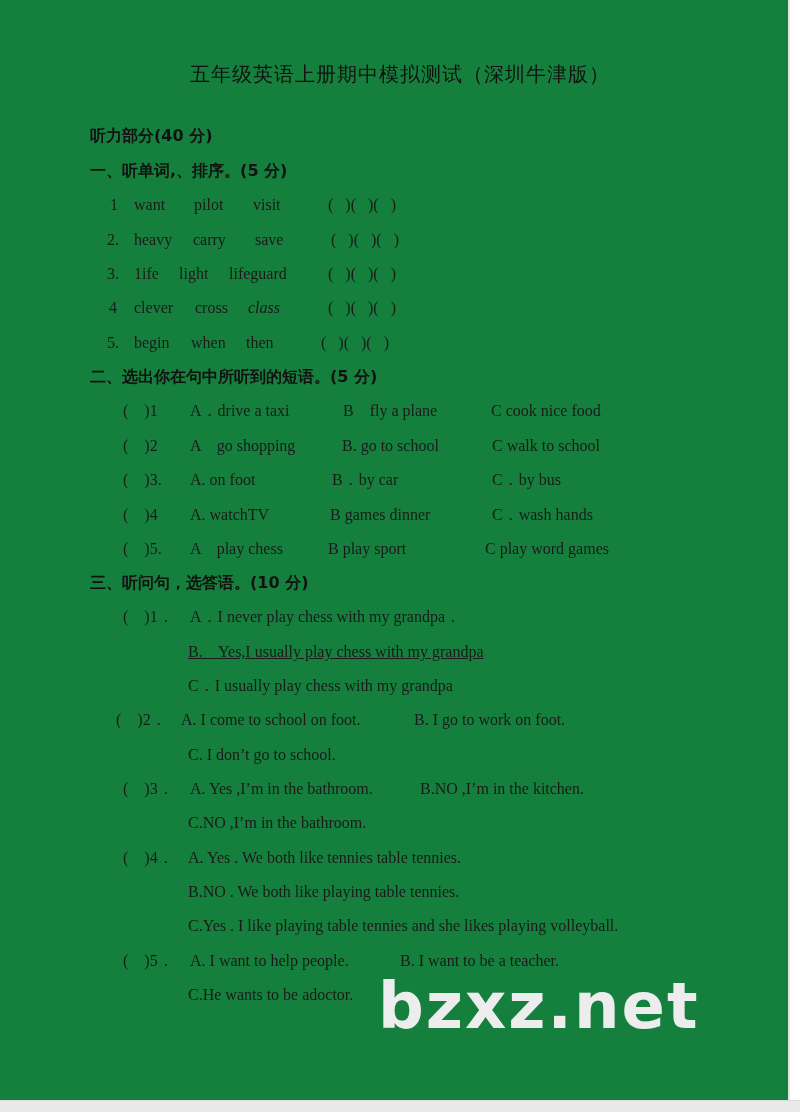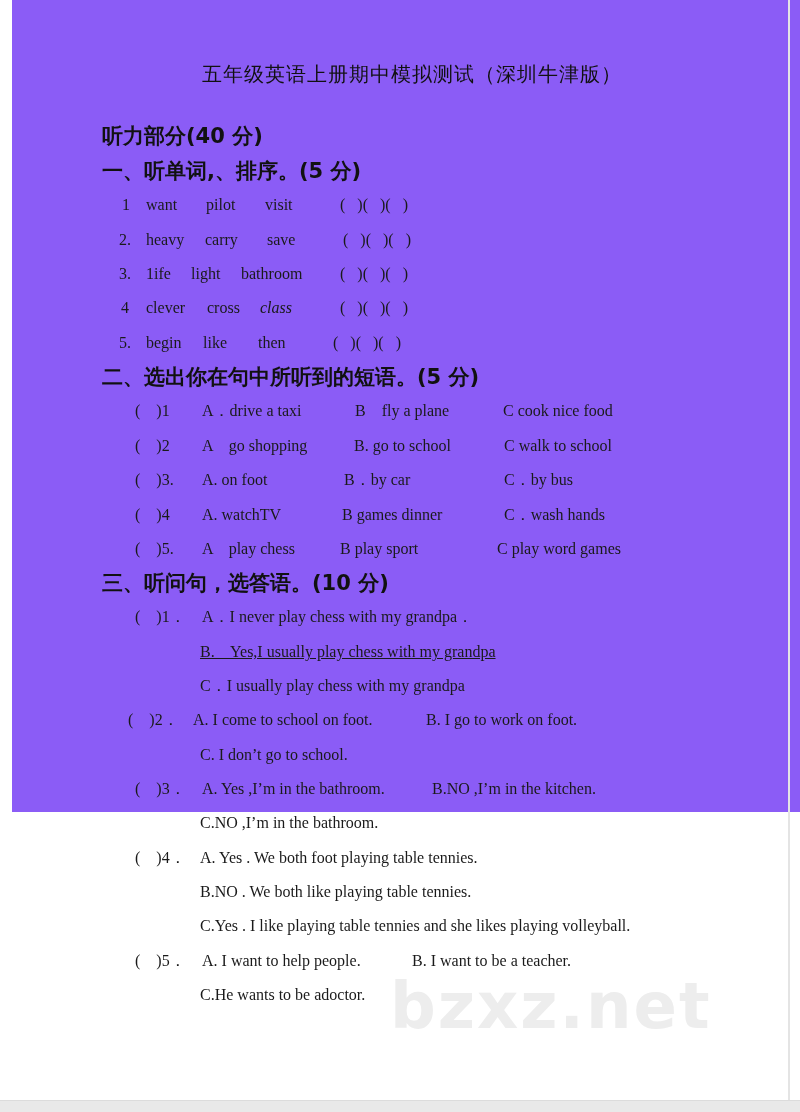--- a/index.html
+++ b/index.html
@@ -2,26 +2,26 @@
 <html><head>
   <meta charset="utf-8">
   <style>
     html, body { margin: 0; padding: 0; }
     body {
       width: 800px; height: 1112px; position: relative; overflow: hidden;
       background: #ffffff;
       font-family: "Liberation Serif", "DejaVu Serif", serif;
       color: #1a1a1a;
     }
-    .page { position: absolute; left: 12px; top: 0; width: 788px; height: 812px; background: #8b5cf6; }
+    .page { position: absolute; left: 0; top: 0; width: 788px; height: 1100px; background: #15803d; }
     .right-edge { position: absolute; left: 788px; top: 0; width: 2px; height: 1100px; background: #e4e4e4; }
     .bottom-strip { position: absolute; left: 0; top: 1100px; width: 800px; height: 12px; background: #e9e9e9; border-top: 1px solid #dcdcdc; }
     .t { position: absolute; white-space: pre; font-size: 16px; line-height: 20px; }
     .title { font-family: "DejaVu Sans", sans-serif; font-size: 20px; font-weight: normal; top: 64px; left: 0; width: 800px; text-align: center; letter-spacing: 1px; color: #111; }
-    .hdr { font-family: "DejaVu Sans", sans-serif; font-size: 21px; font-weight: bold; color: #111; }
+    .hdr { font-family: "DejaVu Sans", sans-serif; font-size: 16px; font-weight: bold; color: #111; }
     .watermark {
       position: absolute; left: 378px; top: 966px;
       font-family: "DejaVu Sans", sans-serif; font-weight: bold; font-size: 64px; line-height: 80px;
       color: #ededed; letter-spacing: 2px; white-space: pre;
     }
   </style>
 </head>
 <body>
 
 <div class="page">
@@ -43,34 +43,34 @@
     <span class="t" style="left:107px; top:230px;">2.</span>
     <span class="t" style="left:134px; top:230px;">heavy</span>
     <span class="t" style="left:193px; top:230px;">carry</span>
     <span class="t" style="left:255px; top:230px;">save</span>
     <span class="t" style="left:331px; top:230px;">(   )(   )(   )</span>
   </div>
   <div>
     <span class="t" style="left:107px; top:264px;">3.</span>
     <span class="t" style="left:134px; top:264px;">1ife</span>
     <span class="t" style="left:179px; top:264px;">light</span>
-    <span class="t" style="left:229px; top:264px;">bathroom</span>
+    <span class="t" style="left:229px; top:264px;">lifeguard</span>
     <span class="t" style="left:328px; top:264px;">(   )(   )(   )</span>
   </div>
   <div>
     <span class="t" style="left:109px; top:298px;">4</span>
     <span class="t" style="left:134px; top:298px;">clever</span>
     <span class="t" style="left:195px; top:298px;">cross</span>
     <span class="t" style="left:248px; top:298px;font-style:italic;">class</span>
     <span class="t" style="left:328px; top:298px;">(   )(   )(   )</span>
   </div>
   <div>
     <span class="t" style="left:107px; top:333px;">5.</span>
     <span class="t" style="left:134px; top:333px;">begin</span>
-    <span class="t" style="left:191px; top:333px;">like</span>
+    <span class="t" style="left:191px; top:333px;">when</span>
     <span class="t" style="left:246px; top:333px;">then</span>
     <span class="t" style="left:321px; top:333px;">(   )(   )(   )</span>
   </div>
 
   <div class="t hdr" style="left:90px; top:367px;">二、选出你在句中所听到的短语。(5 分)</div>
 
   <div>
     <span class="t" style="left:123px; top:401px;">(    )1</span>
     <span class="t" style="left:190px; top:401px;">A．drive a taxi</span>
     <span class="t" style="left:343px; top:401px;">B    fly a plane</span>
@@ -119,21 +119,21 @@
 
   <div>
     <span class="t" style="left:123px; top:779px;">(    )3．</span>
     <span class="t" style="left:190px; top:779px;">A. Yes ,I’m in the bathroom.</span>
     <span class="t" style="left:420px; top:779px;">B.NO ,I’m in the kitchen.</span>
     <span class="t" style="left:188px; top:813px;">C.NO ,I’m in the bathroom.</span>
   </div>
 
   <div>
     <span class="t" style="left:123px; top:848px;">(    )4．</span>
-    <span class="t" style="left:188px; top:848px;">A. Yes . We both foot playing table tennies.</span>
+    <span class="t" style="left:188px; top:848px;">A. Yes . We both like tennies table tennies.</span>
     <span class="t" style="left:188px; top:882px;">B.NO . We both like playing table tennies.</span>
     <span class="t" style="left:188px; top:916px;">C.Yes . I like playing table tennies and she likes playing volleyball.</span>
   </div>
 
   <div>
     <span class="t" style="left:123px; top:951px;">(    )5．</span>
     <span class="t" style="left:190px; top:951px;">A. I want to help people.</span>
     <span class="t" style="left:400px; top:951px;">B. I want to be a teacher.</span>
     <span class="t" style="left:188px; top:985px;">C.He wants to be adoctor.</span>
   </div>

